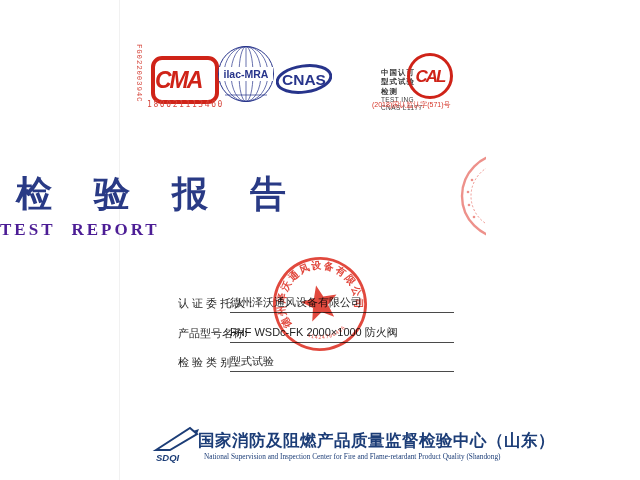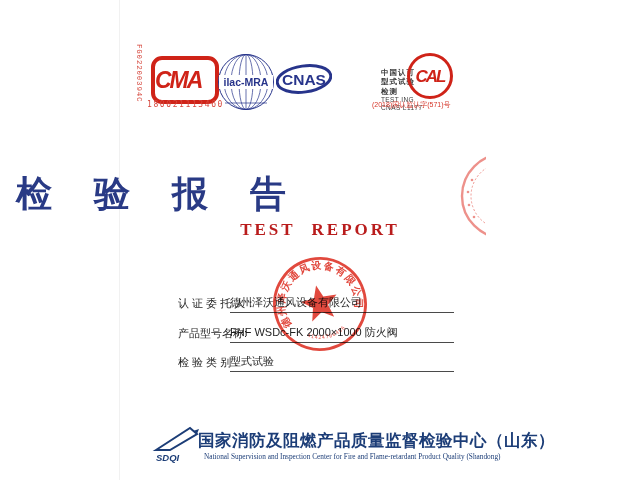--- a/index.html
+++ b/index.html
@@ -17,38 +17,38 @@
   .side-code{left:143px;top:44px;transform:rotate(90deg);transform-origin:0 0;
     font-size:7.5px;color:#d6493f;letter-spacing:0.8px;white-space:nowrap;font-family:"Liberation Mono",monospace;}
   
   .cma-box{left:151px;top:56px;width:60px;height:40px;border:4px solid #cf2318;border-radius:11px;
     display:flex;align-items:center;justify-content:flex-start;}
   .cma-text{font-size:23px;font-weight:bold;font-style:italic;color:#cf2318;letter-spacing:-2px;
     font-family:"Liberation Sans",sans-serif;line-height:1;}
   .cma-number{left:147px;top:100px;width:78px;font-size:8px;color:#d6493f;letter-spacing:1.6px;
     font-family:"DejaVu Sans Mono",monospace;}
   
-  .ilac-wrap{left:217px;top:53px;width:58px;height:58px;}
+  .ilac-wrap{left:217px;top:45px;width:58px;height:58px;}
   .ilac-label{position:absolute;left:0;top:23px;width:58px;text-align:center;
     font-size:10.5px;font-weight:bold;color:#27348b;letter-spacing:0;background:transparent;}
   
   .cnas-wrap{left:276px;top:58px;width:56px;height:42px;}
   .cnas-caption{left:337px;top:68px;line-height:1.25;margin-left:44px;}
   .cnas-caption .zh{font-size:7.5px;font-weight:bold;color:#3c3c3c;letter-spacing:1px;}
   .cnas-caption .en{font-size:6.5px;color:#3c3c3c;letter-spacing:0.4px;}
   
   .cal-ring{left:407px;top:53px;width:40px;height:40px;border:3.5px solid #cf2318;border-radius:50%;
     display:flex;align-items:center;justify-content:center;}
   .cal-text{font-size:17px;font-weight:bold;font-style:italic;color:#cf2318;letter-spacing:-2px;line-height:1;}
   .cal-caption{left:372px;top:100px;font-size:7px;color:#d6372a;letter-spacing:0;white-space:nowrap;}
   
   .title-zh{left:0;top:170px;width:640px;text-align:left;font-size:36px;font-weight:bold;
     color:#293a85;letter-spacing:16px;text-indent:16px;}
-  .title-en{left:0;top:220px;width:640px;text-align:center;font-family:"Liberation Serif",serif;
-    font-size:17px;font-weight:bold;color:#b91c1c;letter-spacing:3px;word-spacing:9px;}
+  .title-en{left:0;top:220px;width:640px;font-family:"Liberation Serif",serif;
+    font-size:17px;font-weight:bold;color:#4c1d95;letter-spacing:3px;word-spacing:9px;}
   
   .form-row{left:178px;width:276px;height:16px;}
   .form-row .lbl{position:absolute;left:0;top:0;font-size:11px;color:#1f1f1f;white-space:nowrap;}
   .form-row .val{position:absolute;left:52px;top:-1px;width:224px;font-size:11px;color:#1f1f1f;
     border-bottom:1px solid #4a4a4a;padding-bottom:2px;white-space:nowrap;overflow:hidden;}
   
   .stamp{left:265px;top:249px;width:110px;height:110px;z-index:5;mix-blend-mode:multiply;opacity:0.92;}
   .partial-stamp{left:446px;top:150px;width:40px;height:92px;opacity:0.55;}
   
   .footer-logo{left:152px;top:424px;width:50px;height:40px;}

